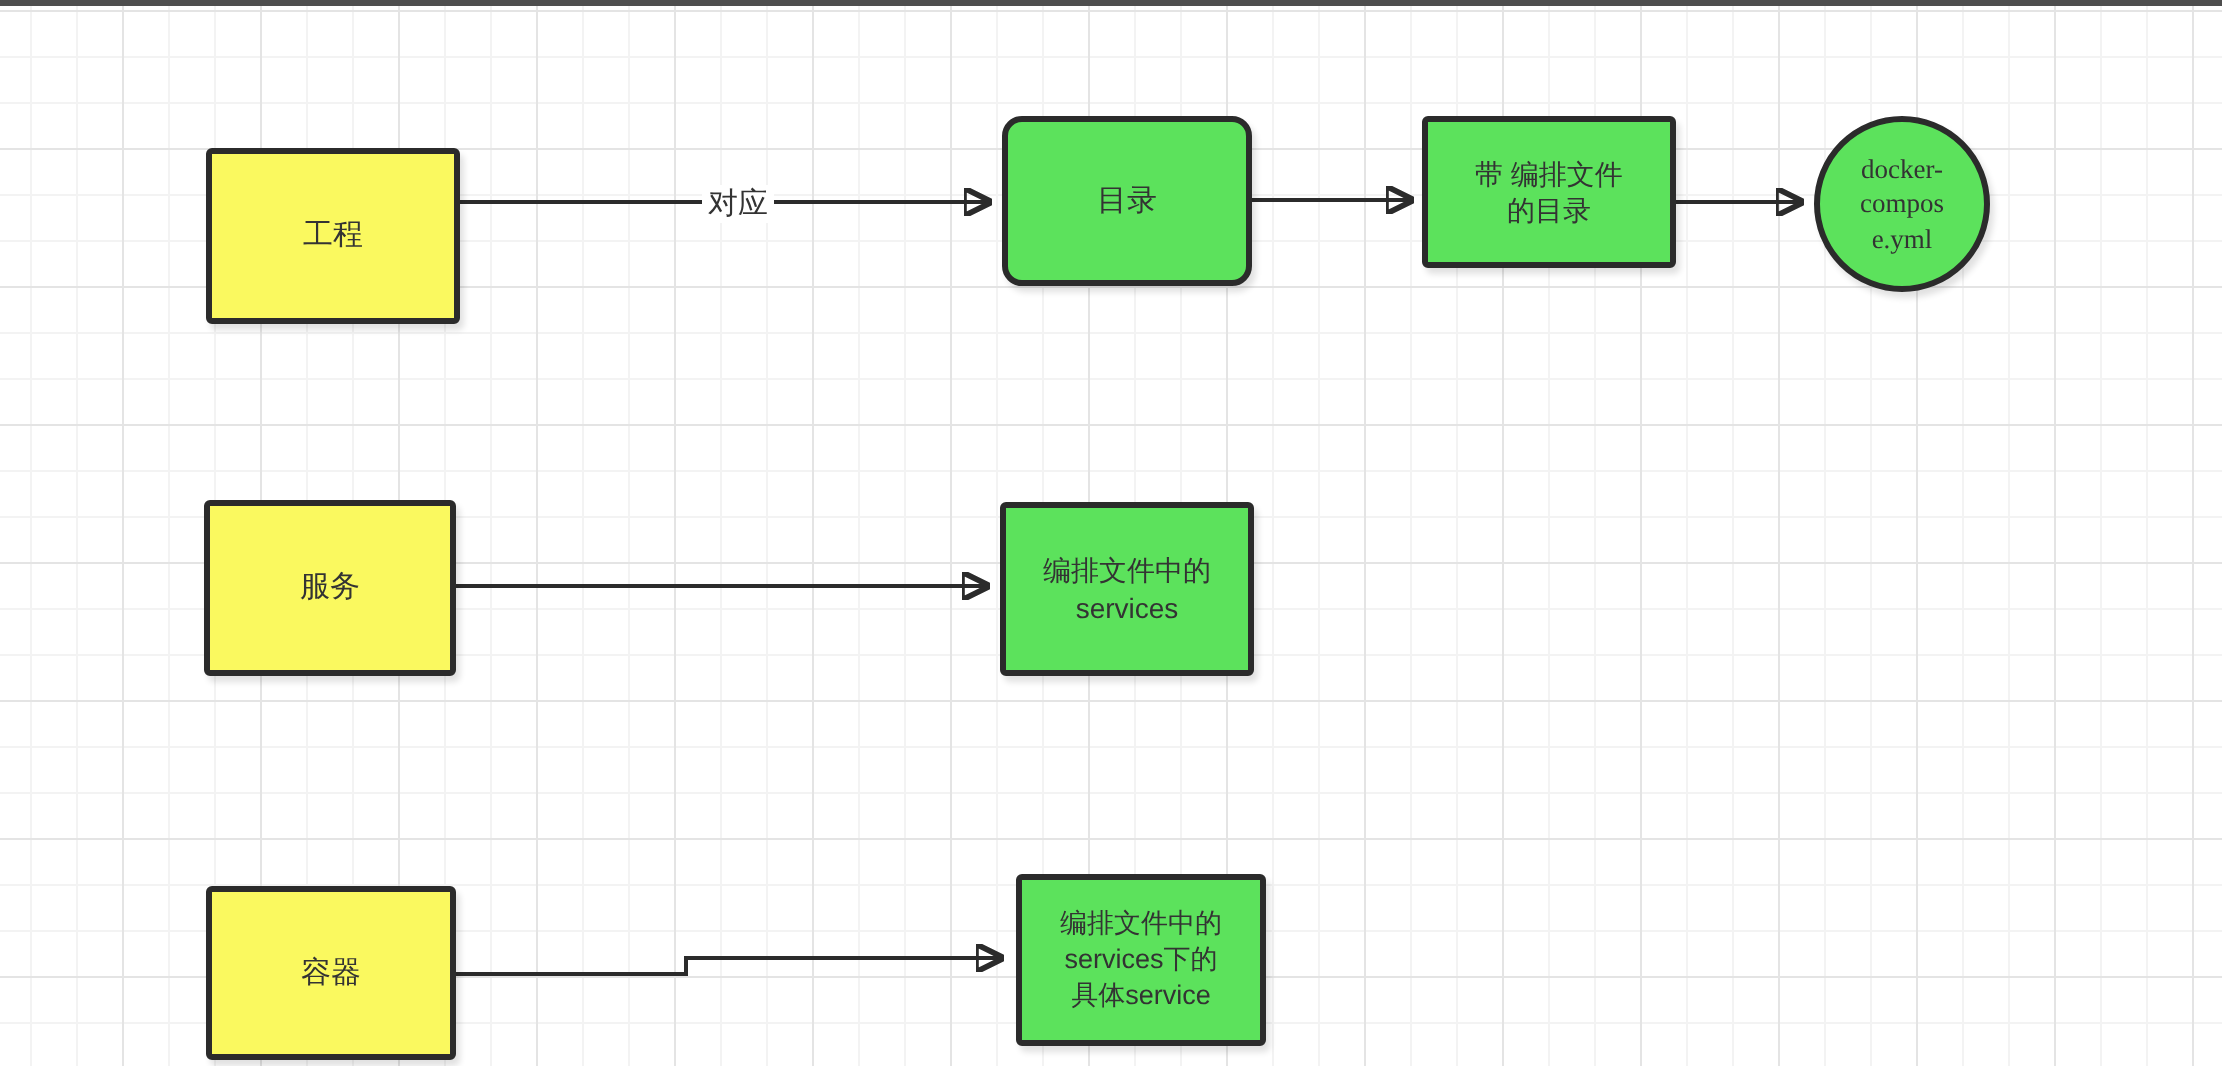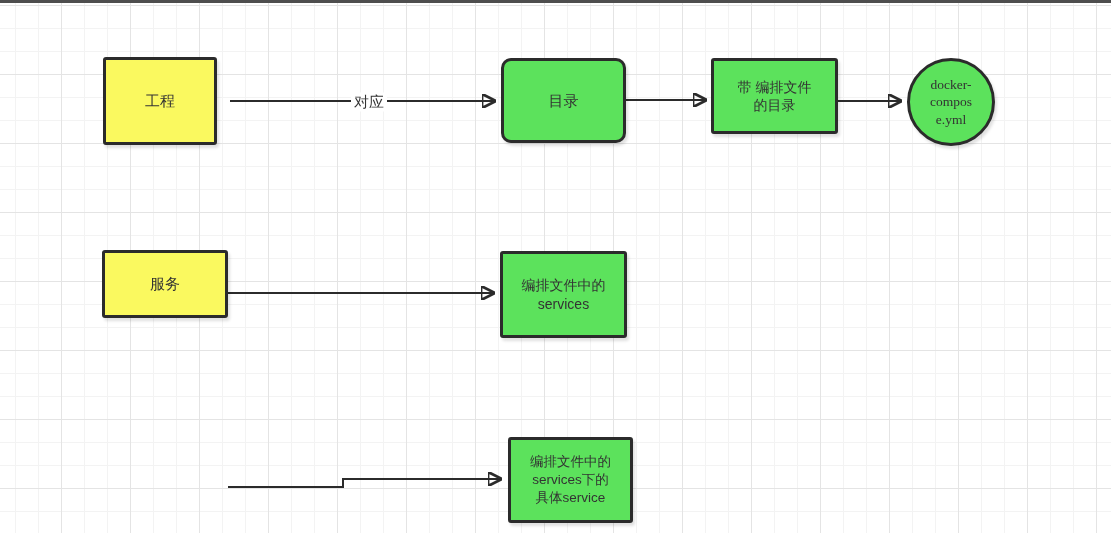--- a/index.html
+++ b/index.html
@@ -53,25 +53,25 @@
     background:var(--canvas);padding:0 3px;
     color:var(--text);font-size:15px;
   }
   .watermark{
     position:absolute;right:16px;bottom:10px;
     font-size:27px;font-weight:600;letter-spacing:1px;
     color:#FBFBFB;
     text-shadow:-2px -2px 1px #ABABAB, 2px 2px 2px #DEDEDE;
   }
   
-  #n-project{left:103px;top:57px;width:114px;height:88px;}
+  #n-project{left:103px;top:74px;width:127px;height:88px;}
   #n-directory{left:501px;top:58px;width:125px;height:85px;}
   #n-compose-dir{left:711px;top:58px;width:127px;height:76px;}
   #n-compose-file{left:907px;top:58px;width:88px;height:88px;}
-  #n-service{left:102px;top:250px;width:126px;height:68px;}
+  #n-service{left:102px;top:250px;width:126px;height:88px;}
   #n-services-in-file{left:500px;top:251px;width:127px;height:87px;}
   #n-container{left:103px;top:443px;width:125px;height:87px;}
   #n-concrete-service{left:508px;top:437px;width:125px;height:86px;font-size:13.5px;}
 </style>
 </head>
 <body>
 
 <div class="canvas">
 
   <div class="topbar"></div>
@@ -110,20 +110,23 @@
 
   <div id="n-service" class="node yellow">
     <span>服务</span>
   </div>
 
   <div id="n-services-in-file" class="node green">
     <span>编排文件中的
 services</span>
   </div>
 
+  <div id="n-container" class="node yellow">
+    <span>容器</span>
+  </div>
 
   <div id="n-concrete-service" class="node green">
     <span>编排文件中的
 services下的
 具体service</span>
   </div>
 
   <div class="edge-label" style="left:369px;top:102px;">对应</div>
 
 

